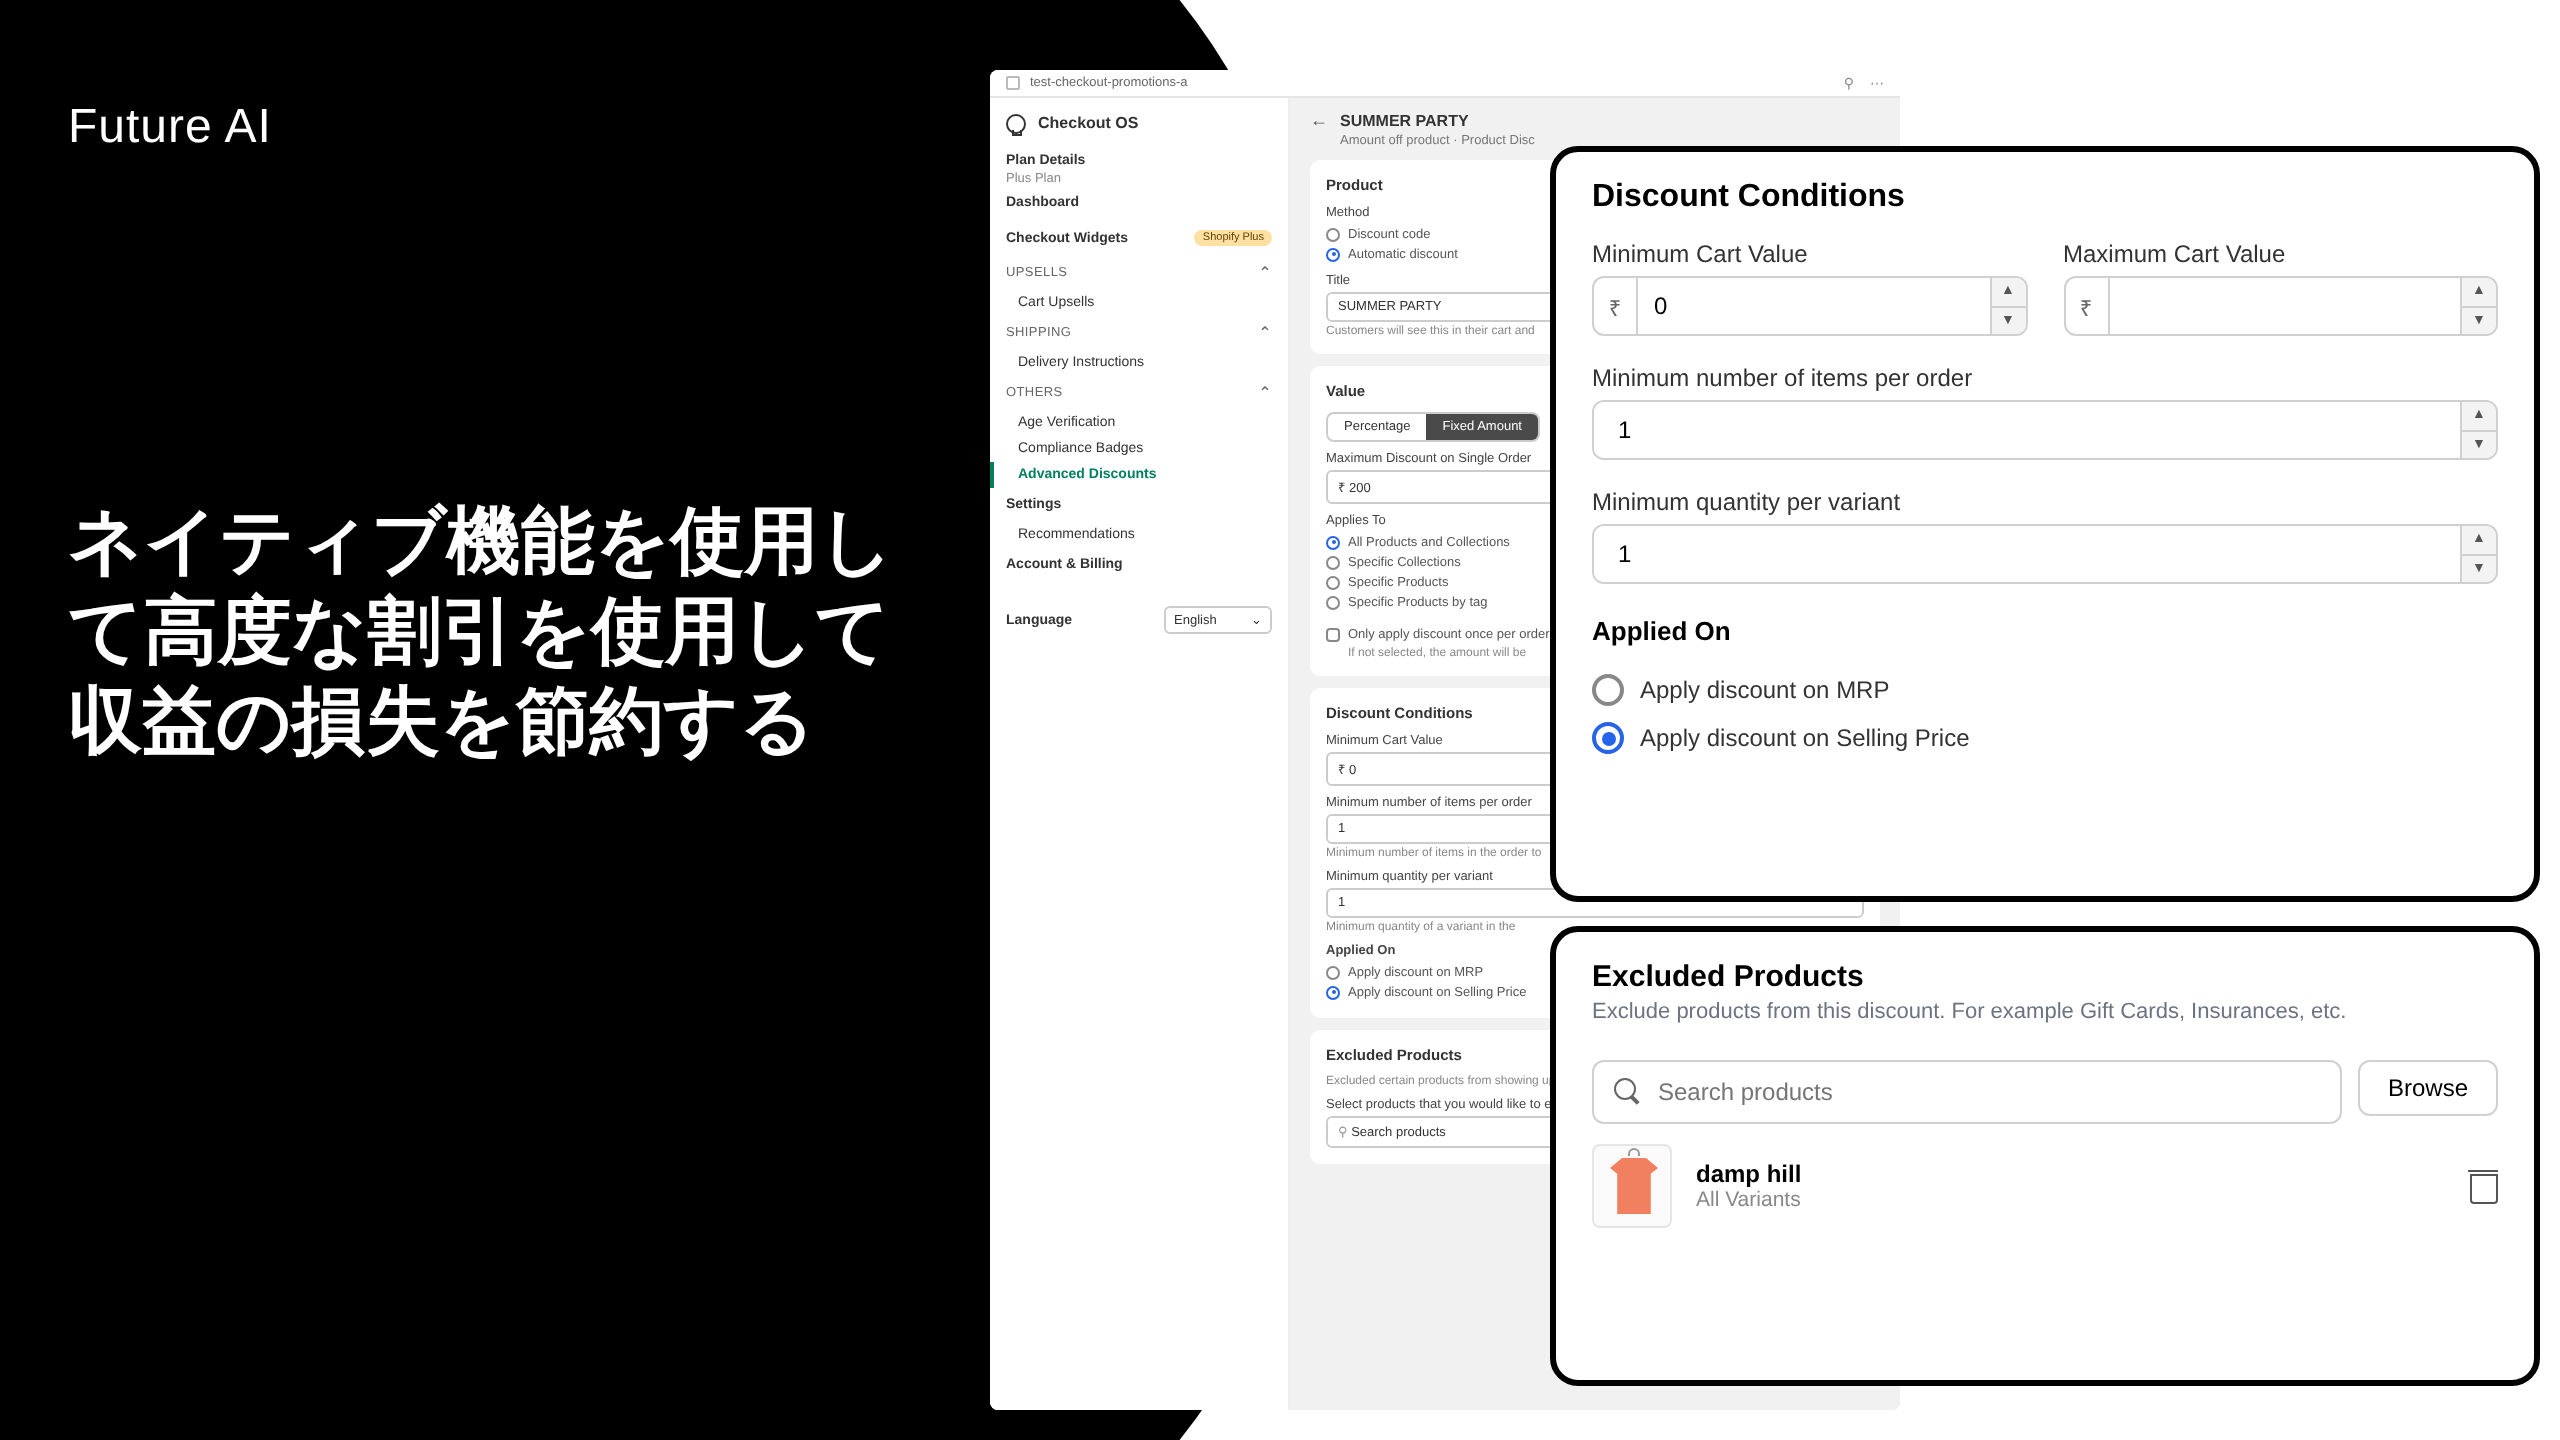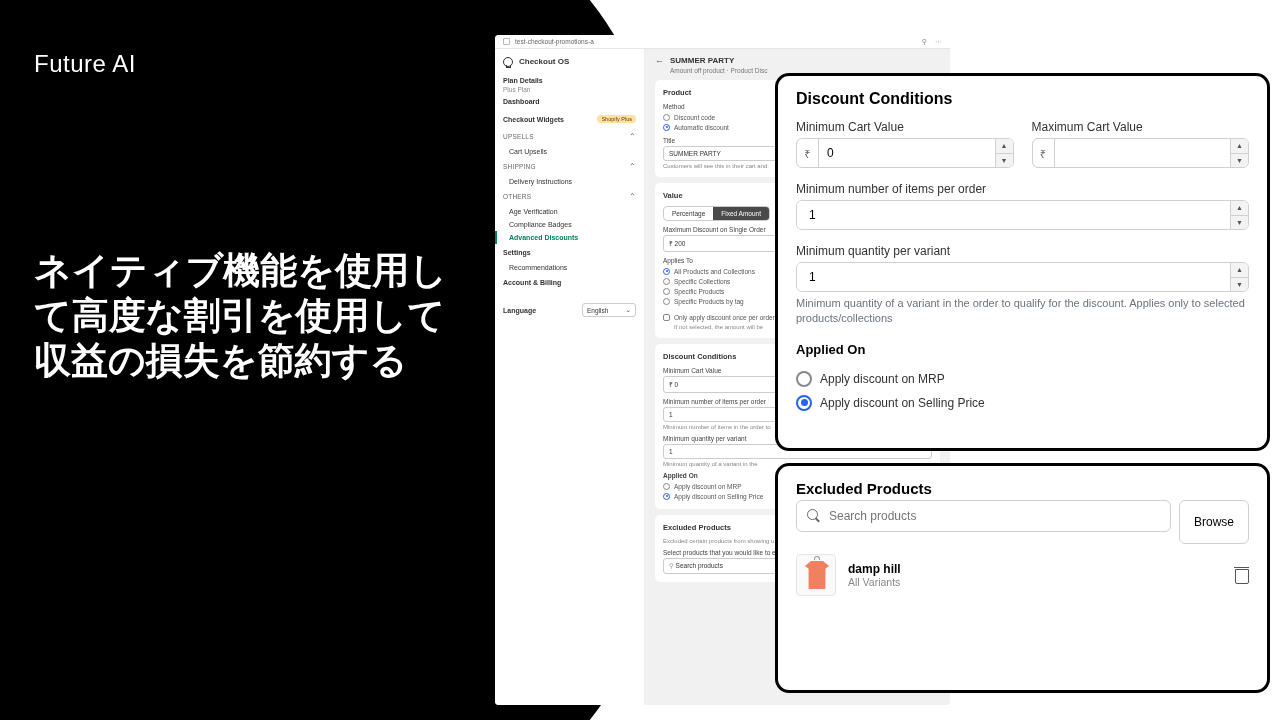--- a/index.html
+++ b/index.html
@@ -72,21 +72,21 @@
 .ov-rdot.on{border-color:#2563eb}
 .ov-rdot.on::after{content:"";position:absolute;inset:2.5px;background:#2563eb;border-radius:50%}
 .ov-rlbl{font-size:12px;color:#333}
 .sel-lbl{font-size:12px;color:#333;margin-bottom:8px}
 .search-row{display:flex;gap:8px}
 .search-box{flex:1;display:flex;align-items:center;border:1px solid #d0d0d0;border-radius:6px;height:32px;padding:0 10px;gap:8px}
 .mag{width:14px;height:14px;position:relative}
 .mag::before{content:"";position:absolute;width:9px;height:9px;border:1.5px solid #666;border-radius:50%}
 .mag::after{content:"";position:absolute;width:5px;height:1.5px;background:#666;transform:rotate(45deg);left:8px;top:10px}
 .search-in{border:0;outline:0;font-size:12px;flex:1;color:#666}
-.browse{border:1px solid #d0d0d0;border-radius:6px;padding:0 14px;height:44px;background:#fff;font-size:12px;cursor:pointer}
+.browse{border:1px solid #d0d0d0;border-radius:6px;padding:0 14px;height:28px;background:#fff;font-size:12px;cursor:pointer}
 .prod-row{display:flex;align-items:center;gap:12px;margin-top:10px}
 .thumb{width:40px;height:42px;border:1px solid #e5e5e5;border-radius:4px;position:relative;background:#fafafa}
 .shirt{position:absolute;left:8px;top:6px;width:24px;height:28px;background:#f08060;clip-path:polygon(25% 0,75% 0,100% 18%,85% 28%,85% 100%,15% 100%,15% 28%,0 18%)}
 .hanger{position:absolute;left:17px;top:1px;width:6px;height:4px;border:1px solid #999;border-bottom:0;border-radius:3px 3px 0 0}
 .p-name{font-weight:600;font-size:12px}
 .p-var{font-size:10.5px;color:#888}
 .trash{margin-left:auto;width:15px;height:16px;position:relative;cursor:pointer}
 .trash::before{content:"";position:absolute;top:2px;left:1px;width:12px;height:13px;border:1.5px solid #555;border-radius:0 0 2px 2px}
 .trash::after{content:"";position:absolute;top:0;left:0;width:15px;height:2px;border-top:1.5px solid #555}
 </style>
@@ -277,35 +277,35 @@
   </div>
   <div class="mt">
     <div class="ov-lbl">Minimum quantity per variant</div>
     <div class="num-wrap">
       <input class="num-in" style="padding-left: 12px;" value="1">
       <span class="steppers">
           <span class="step">▲</span>
           <span class="step">▼</span>
         </span>
     </div>
-    <div class="ov-hint">Minimum quantity of a variant in the order to qualify for the discount. Applies only to selected products/collections</div>
   </div>
   <div class="sec-h">Applied On</div>
   <div class="ov-radio">
       <span class="ov-rdot"></span>
       <span class="ov-rlbl">Apply discount on MRP</span>
     </div>
   <div class="ov-radio">
       <span class="ov-rdot on"></span>
       <span class="ov-rlbl">Apply discount on Selling Price</span>
     </div>
 </div>
 
 <div class="overlay ov2">
   <div class="ov-t2">Excluded Products</div>
+  <div class="ov-sub">Exclude products from this discount. For example Gift Cards, Insurances, etc.</div>
   <div class="search-row">
     <div class="search-box">
       <span class="mag"></span>
       <input class="search-in" placeholder="Search products" style="">
     </div>
     <button class="browse">Browse</button>
   </div>
   <div class="prod-row">
     <div class="thumb">
         <span class="hanger"></span>

